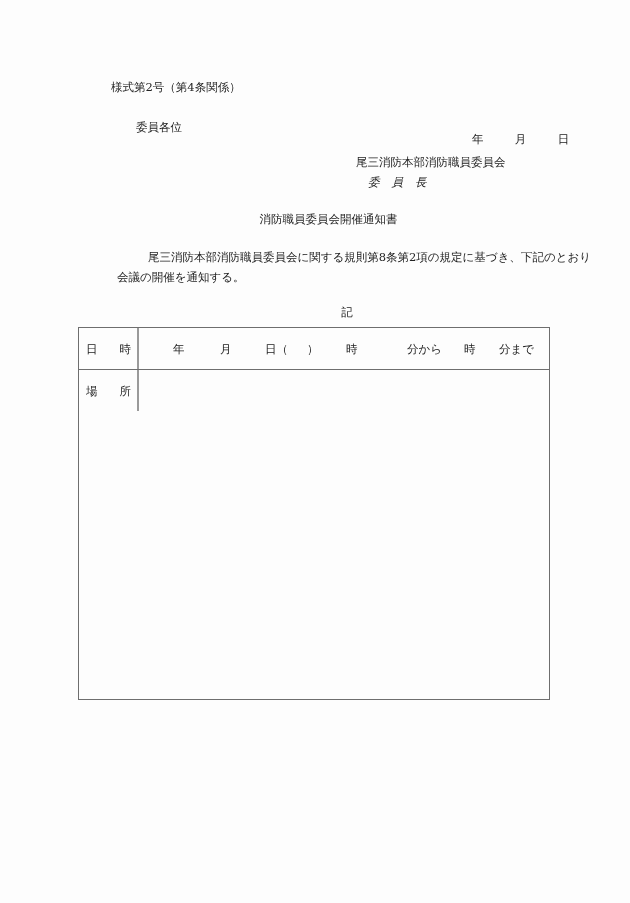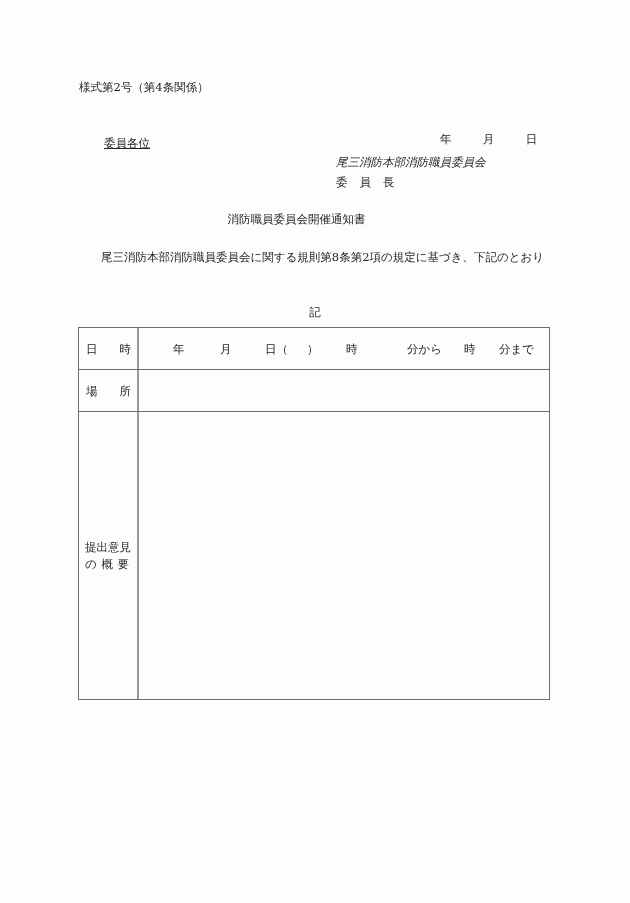--- a/index.html
+++ b/index.html
@@ -5,31 +5,31 @@
   html, body { margin: 0; padding: 0; }
   body {
     width: 630px; height: 903px;
     background: #fdfdfd;
     position: relative;
     font-family: "DejaVu Serif", "Liberation Serif", serif;
     color: #222;
     font-size: 11.5px;
     overflow: hidden;
   }
-  .abs { position: absolute; white-space: nowrap; }
+  .abs { position: absolute; white-space: nowrap; margin-left: 32px; }
   .form-no { left: 79px; top: 80px; }
   .date-line { left: 440px; top: 132px; }
   .date-line span { display: inline-block; }
-  .addressee { left: 104px; top: 136px; text-decoration: underline; }
-  .sender-org { left: 336px; top: 155px; font-style: italic; }
-  .sender-title { left: 336px; top: 175px; }
+  .addressee { left: 104px; top: 120px; }
+  .sender-org { left: 324px; top: 155px; }
+  .sender-title { left: 336px; top: 175px; font-style: italic; }
   .sender-title span { display: inline-block; margin-right: 12px; }
   .doc-title { left: 0; width: 545px; text-align: center; top: 212px; padding-left: 24px; }
   .body-text { left: 79px; top: 247px; width: 480px; line-height: 20px; white-space: normal; }
-  .body-text .line1 { padding-left: 22px; display: block; white-space: nowrap; }
+  .body-text .line1 { padding-left: 22px; display: block; white-space: nowrap; text-align: right; }
   .body-text .line2 { display: block; white-space: nowrap; padding-left: 6px; }
   .ki { left: 0; width: 630px; text-align: center; top: 305px; }
 
   .tbl {
     position: absolute; left: 78px; top: 327px;
     width: 472px; height: 373px;
     border: 1px solid #6e6e6e;
     box-sizing: border-box;
   }
   .row { position: absolute; left: 0; right: 0; border-bottom: 1px solid #6e6e6e; }
@@ -73,20 +73,21 @@
 
 <div class="abs sender-org">尾三消防本部消防職員委員会</div>
 <div class="abs sender-title">
   <span>委</span><span>員</span><span>長</span>
 </div>
 
 <div class="abs doc-title">消防職員委員会開催通知書</div>
 
 <div class="abs body-text">
   <span class="line1">尾三消防本部消防職員委員会に関する規則第8条第2項の規定に基づき、下記のとおり</span>
+  <span class="line2">会議の開催を通知する。</span>
 </div>
 
 <div class="abs ki">記</div>
 
 <div class="tbl">
   <div class="row r1">
     <div class="label-cell">
       <div class="lbl-spread">
         <span>日</span>
         <span>時</span>
@@ -109,26 +110,13 @@
   <div class="row r2">
     <div class="label-cell">
       <div class="lbl-spread">
         <span>場</span>
         <span>所</span>
       </div>
     </div>
     <div class="value-cell"></div>
   </div>
 
-  <div class="row r3">
-    <div class="label-cell">
-      <div class="lbl-multi">
-        <div>提出意見</div>
-        <div class="l2">
-          <span>の</span>
-          <span>概</span>
-          <span>要</span>
-        </div>
-      </div>
-    </div>
-    <div class="value-cell"></div>
-  </div>
 </div>
 
 </body></html>

